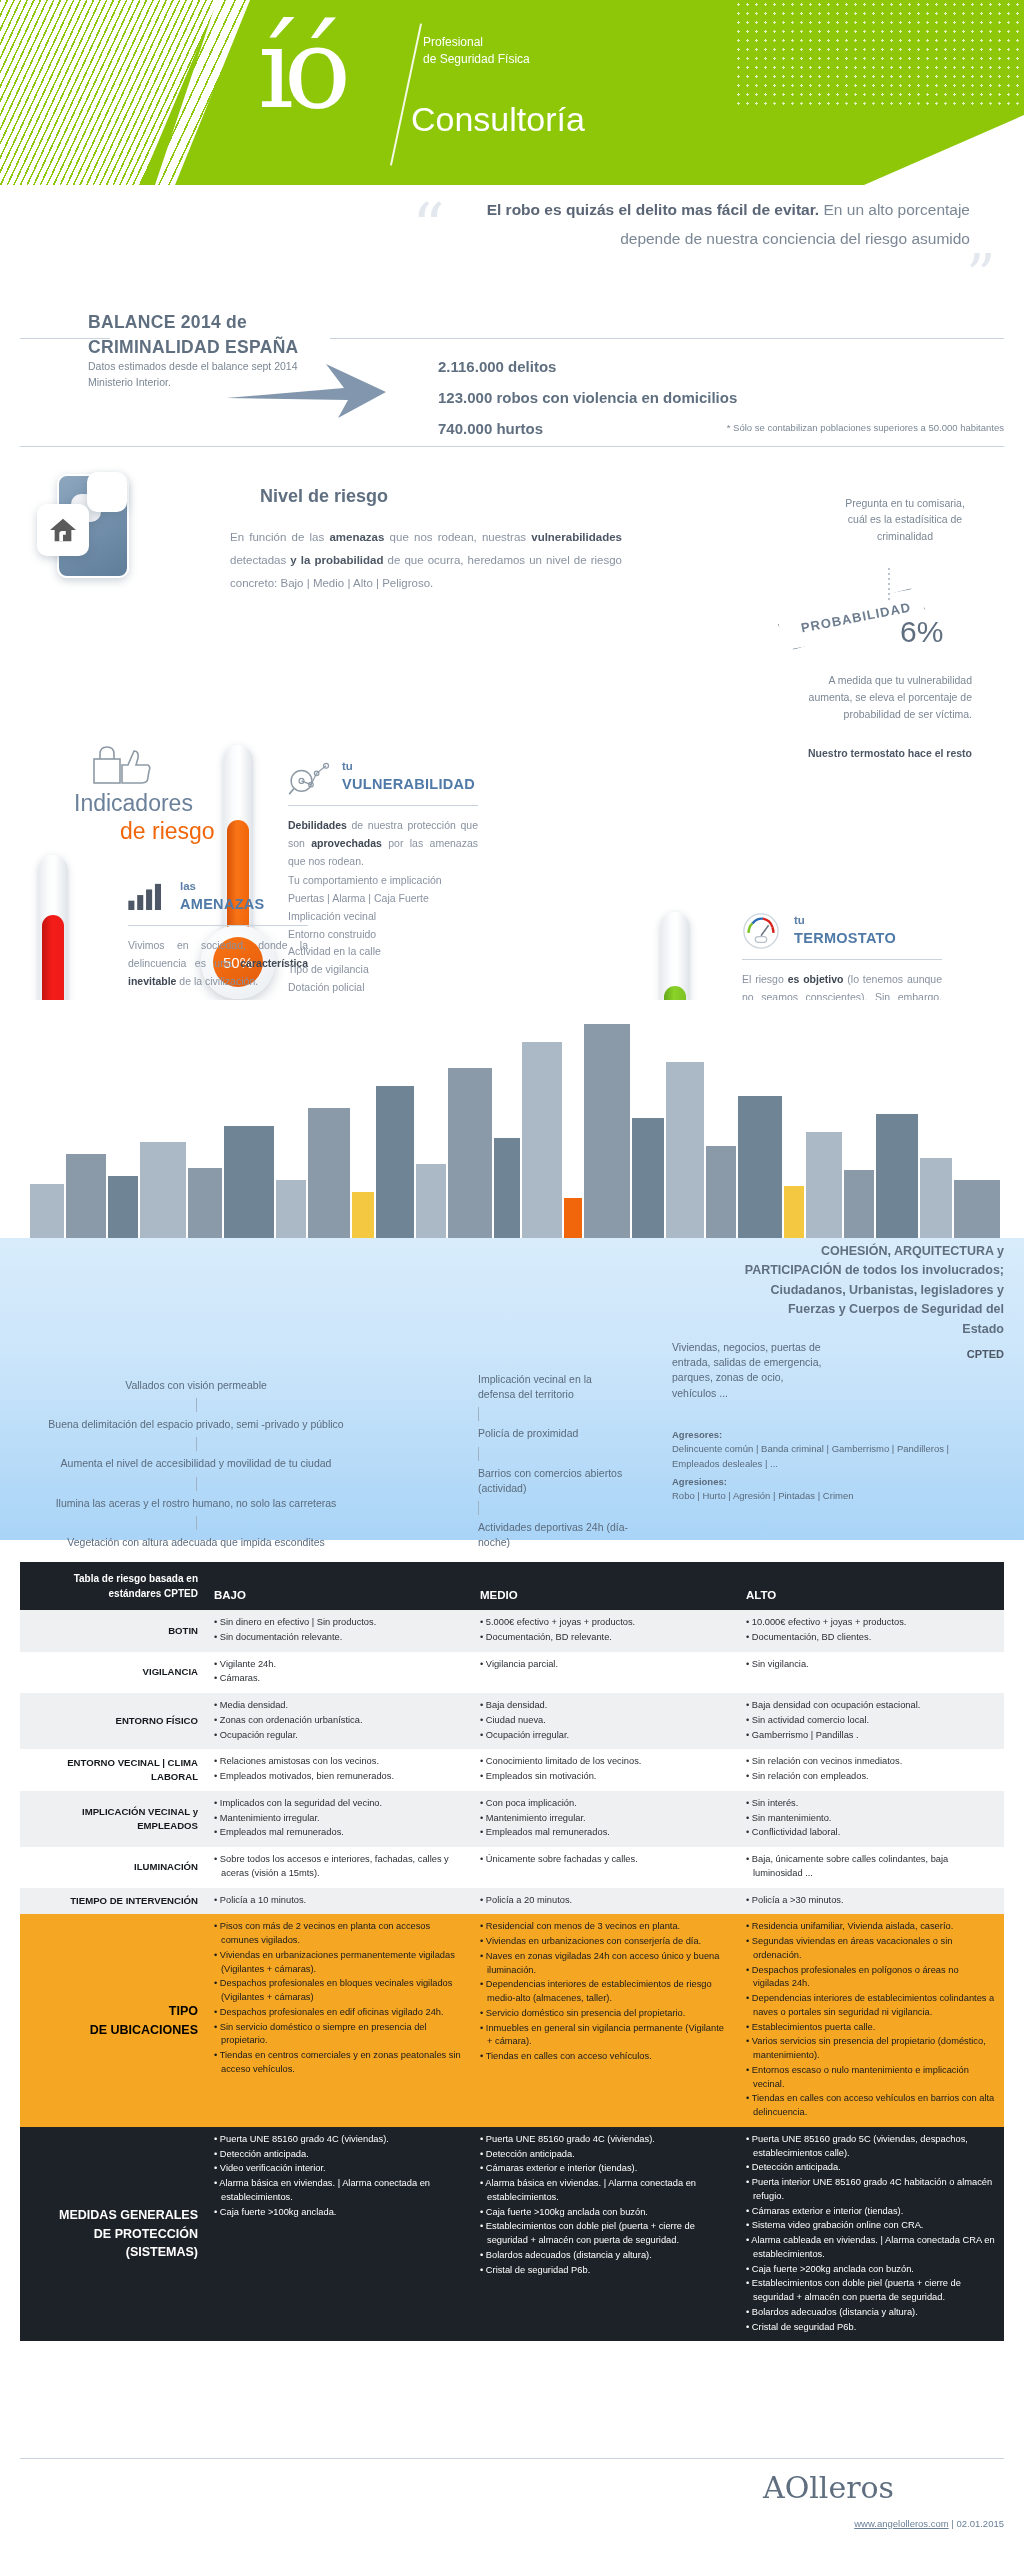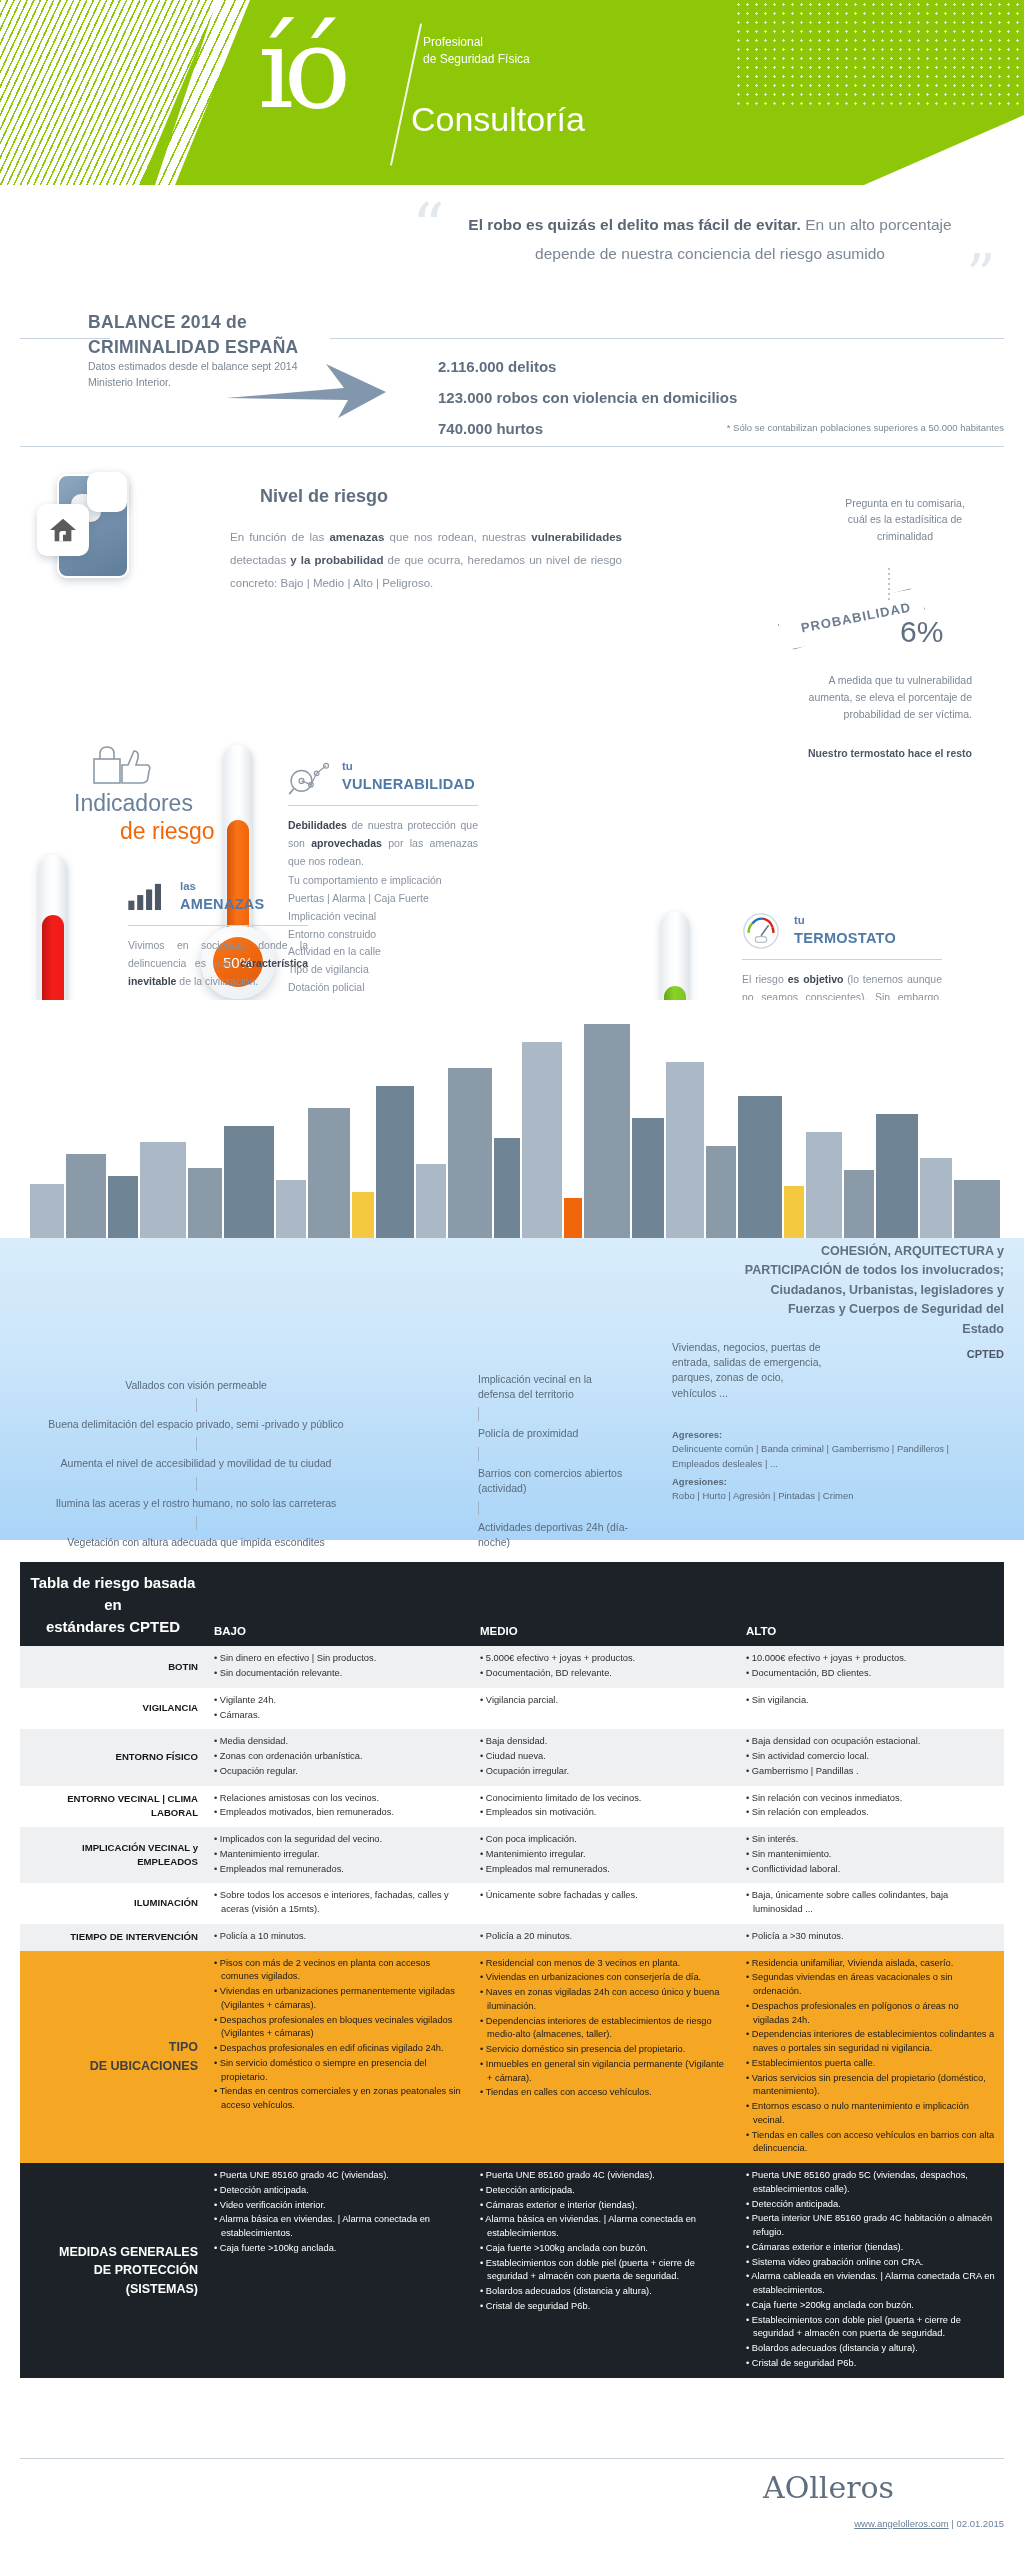--- a/index.html
+++ b/index.html
@@ -65,22 +65,22 @@
     position: absolute; left: 412px; top: 20px;
     font-family: "DejaVu Serif", serif; font-size: 64px; color: #e3e8ee;
     line-height: .7; letter-spacing: -6px;
   }
   .quote-mark-close {
     position: absolute; left: 966px; top: 70px;
     font-family: "DejaVu Serif", serif; font-size: 58px; color: #e3e8ee;
     line-height: .7;
   }
   .quote-text {
-    position: absolute; left: 450px; top: 26px; width: 520px;
-    text-align: center; font-size: 15.5px; line-height: 1.85; color: #7b8795;
+    position: absolute; left: 450px; top: 11px; width: 520px;
+    text-align: right; font-size: 15.5px; line-height: 1.85; color: #7b8795;
   }
   .quote-text b { color: #5a6575; font-weight: bold; }
 
   
   .balance { position: relative; width: 1024px; height: 140px; }
   .bal-rule-top { position: absolute; left: 20px; top: 28px; width: 90px; height: 1px; background: #c9d3dd; }
   .bal-rule-mid { position: absolute; left: 330px; top: 28px; width: 674px; height: 1px; background: #c9d3dd; }
   .bal-rule-bot { position: absolute; left: 20px; top: 136px; width: 984px; height: 1px; background: #c9d3dd; }
   .bal-title {
     position: absolute; left: 88px; top: 0px; width: 280px;
@@ -247,33 +247,33 @@
   table { width: 984px; border-collapse: collapse; table-layout: fixed; }
   col.c0 { width: 186px; }
   col.c1 { width: 266px; }
   col.c2 { width: 266px; }
   col.c3 { width: 266px; }
   thead th {
     background: #1c2228; color: #ffffff; vertical-align: bottom;
     padding: 10px 8px 9px 8px; font-size: 11.5px; font-weight: bold;
     text-align: left;
   }
-  thead th.hl { text-align: center; font-size: 15px; line-height: 1.45; }
+  thead th.hl { text-align: right; font-size: 10px; line-height: 1.45; }
   tbody td {
     padding: 6px 8px; font-size: 9.3px; line-height: 1.48;
     vertical-align: top; color: #2b2f34;
   }
   tbody td.rl {
     text-align: right; font-weight: bold; font-size: 9.6px; color: #14181c;
     vertical-align: middle;
   }
   tr.alt td { background: #eef0f2; }
   tr.plain td { background: #ffffff; }
   tr.orange td { background: #f5a623; color: #1a1a1a; }
-  tr.orange td.rl { font-size: 12.5px; color: #404040; }
+  tr.orange td.rl { font-size: 12.5px; color: #000000; }
   tr.dark td { background: #1c2228; color: #ffffff; }
   tr.dark td.rl { color: #ffffff; font-size: 12.5px; }
   .cellul { list-style: none; }
   .cellul li { text-indent: -7px; padding-left: 7px; margin-bottom: 1px; }
   .cellul li:before { content: "• "; }
 
   
   .footer { position: absolute; left: 0; top: 2440px; width: 1024px; height: 120px; }
   .f-rule { position: absolute; left: 20px; top: 18px; width: 984px; height: 1px; background: #c9d3dd; }
   .f-sig {

